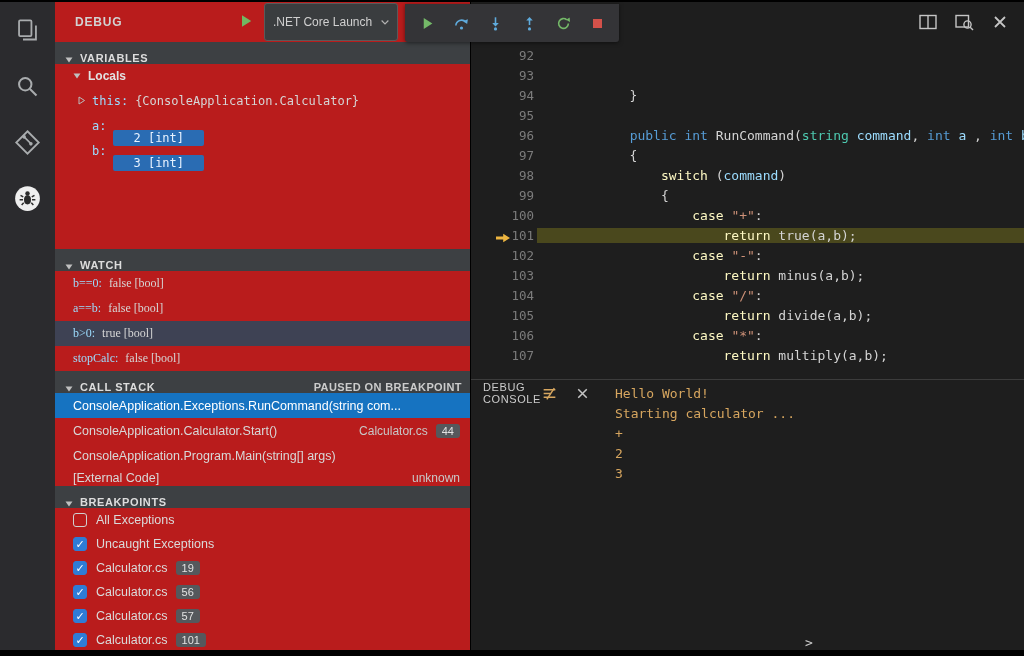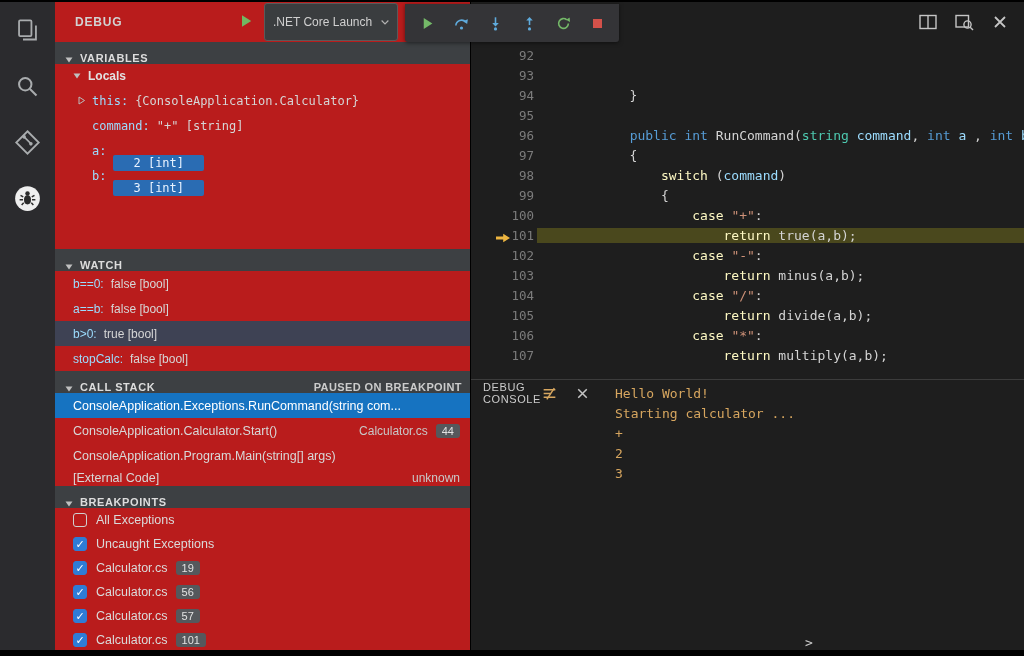--- a/index.html
+++ b/index.html
@@ -37,21 +37,21 @@
   .var-row { height:25px; display:flex; align-items:center; padding-left:22px;
              font-family:"DejaVu Sans Mono", monospace; font-size:12px; cursor:pointer; }
   .var-row .icon.expander { width:9px; height:9px; color:#bbbbbb; margin-right:6px; flex:0 0 9px; }
   .tw-space { width:15px; flex:0 0 15px; }
   .var-name { color:#9cdcfe; margin-right:7px; white-space:pre; }
   .var-value { color:#d6d6d6; white-space:pre; }
   .var-value.changed { background:#2a6cb3; color:#e8f2ff; padding:1px 20px; border-radius:2px;margin-top:24px; }
 
   .watch-body { height:100px; flex:0 0 100px; overflow:hidden; }
   .watch-row { height:25px; display:flex; align-items:center; padding-left:18px;
-               font-family:Liberation Sans, sans-serif; font-size:12px; cursor:pointer;text-align:center; }
+               font-family:Liberation Serif, serif; font-size:12px; cursor:pointer;text-align:center; }
   .watch-row.selected { background:#3e4254; }
   .watch-row .var-name { margin-right:7px; }
 
   .callstack-body { height:93px; flex:0 0 93px; overflow:hidden; }
   .cs-row { height:25px; display:flex; align-items:center; padding:0 10px 0 18px; font-size:12.5px; color:#d8d8d8; cursor:pointer; }
   .cs-row.selected { background:#1673c1; color:#ffffff; }
   .cs-row .cs-label { white-space:nowrap; overflow:hidden; text-overflow:ellipsis; }
   .cs-row .cs-file { margin-left:auto; color:#c8c8c8; font-size:12px; padding-left:10px; white-space:nowrap; }
   .cs-row.clipped { height:18px; overflow:hidden; align-items:flex-start; padding-top:3px; }
   .badge { background:#55585c; color:#e2e2e2; font-size:11px; border-radius:3px; padding:1px 6px; margin-left:8px; flex:0 0 auto; }
@@ -188,25 +188,20 @@
       </div>
       <div id="variables-rows">
           <div class="var-row">
             <span class="icon expander">
               <svg viewBox="0 0 9 9">
                 <path d="M2 1v7L7.5 4.5z" fill="none" stroke="currentColor" stroke-width="1"></path>
               </svg>
             </span>
             <span class="var-name">this:</span>
             <span class="var-value">{ConsoleApplication.Calculator}</span>
-          </div>
-          <div class="var-row">
-            <span class="tw-space"></span>
-            <span class="var-name">command:</span>
-            <span class="var-value">"+" [string]</span>
           </div>
           <div class="var-row">
             <span class="tw-space"></span>
             <span class="var-name">a:</span>
             <span class="var-value changed">2 [int]</span>
           </div>
           <div class="var-row">
             <span class="tw-space"></span>
             <span class="var-name">b:</span>
             <span class="var-value changed">3 [int]</span>

